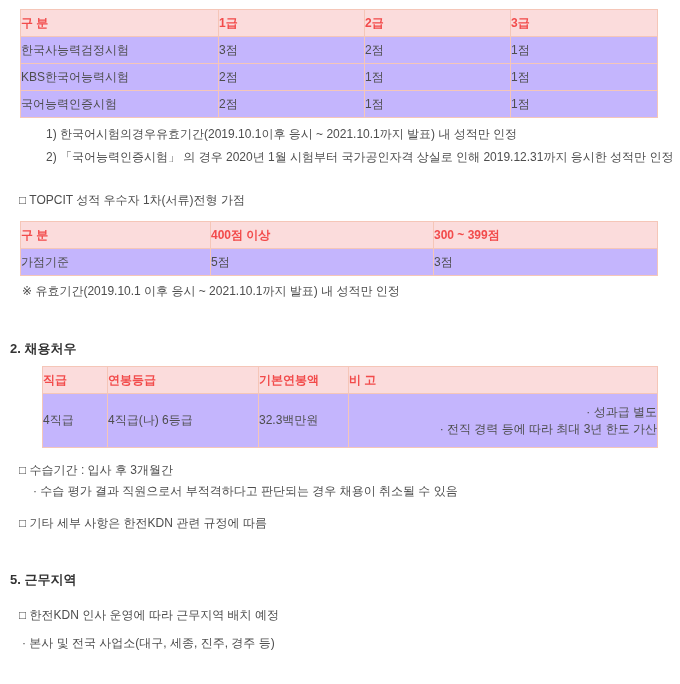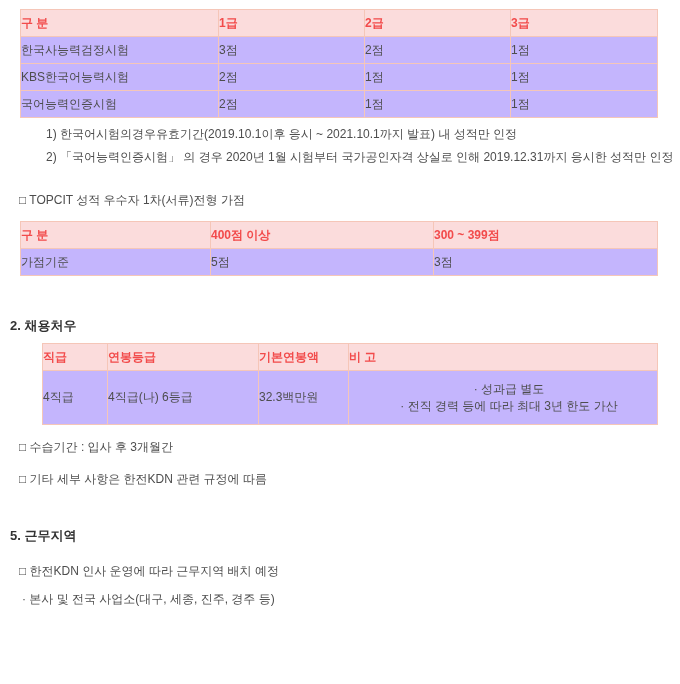--- a/index.html
+++ b/index.html
@@ -33,21 +33,21 @@
   }
   th{
     background:#fbdcdc;color:#f24b4b;font-weight:bold;height:26px;
   }
   td{background:#c4b5fd;color:#4d4d4d;height:26px;}
   .tbl1{margin-top:9px;}
   .tbl1 td{height:26px;}
   .tbl2{margin-top:13px;}
   .tbl3{margin-top:9px;}
   .tbl3 td.big{height:53px;}
-  td.remarks{text-align:center;padding-left:12px;}
+  td.remarks{text-align:right;padding-left:12px;}
   td.remarks div{line-height:17px;white-space:nowrap;}
   .prob{margin:15px 0 0 19px;}
   .prob-note{margin:6px 0 0 33px;}
   .etc{margin:17px 0 0 19px;}
   .loc1{margin:20px 0 0 19px;}
   .loc2{margin:13px 0 0 22px;}
 </style>
 </head>
 <body>
 
@@ -107,20 +107,21 @@
       <th>300 ~ 399점</th>
     </tr>
     <tr>
       <td>가점기준</td>
       <td>5점</td>
       <td>3점</td>
     </tr>
   </tbody>
     </table>
 
+  <div class="line noteX">※ 유효기간(2019.10.1 이후 응시 ~ 2021.10.1까지 발표) 내 성적만 인정</div>
 
   <div class="sec-heading h4">2. 채용처우</div>
 
   <table class="tbl3">
     <colgroup>
       <col style="width:65px">
         <col style="width:151px">
         <col style="width:90px">
         <col style="width:309px">
     </colgroup>
@@ -137,19 +138,20 @@
       <td class="big">32.3백만원</td>
       <td class="big remarks">
         <div>· 성과급 별도</div>
         <div>· 전직 경력 등에 따라 최대 3년 한도 가산</div>
       </td>
     </tr>
   </tbody>
     </table>
 
   <div class="line prob">□ 수습기간 : 입사 후 3개월간</div>
+  <div class="line prob-note">· 수습 평가 결과 직원으로서 부적격하다고 판단되는 경우 채용이 취소될 수 있음</div>
   <div class="line etc">□ 기타 세부 사항은 한전KDN 관련 규정에 따름</div>
 
   <div class="sec-heading h5">5. 근무지역</div>
   <div class="line loc1">□ 한전KDN 인사 운영에 따라 근무지역 배치 예정</div>
   <div class="line loc2">·  본사 및 전국 사업소(대구, 세종, 진주, 경주 등)</div>
 
 </div>
 
 </body></html>

